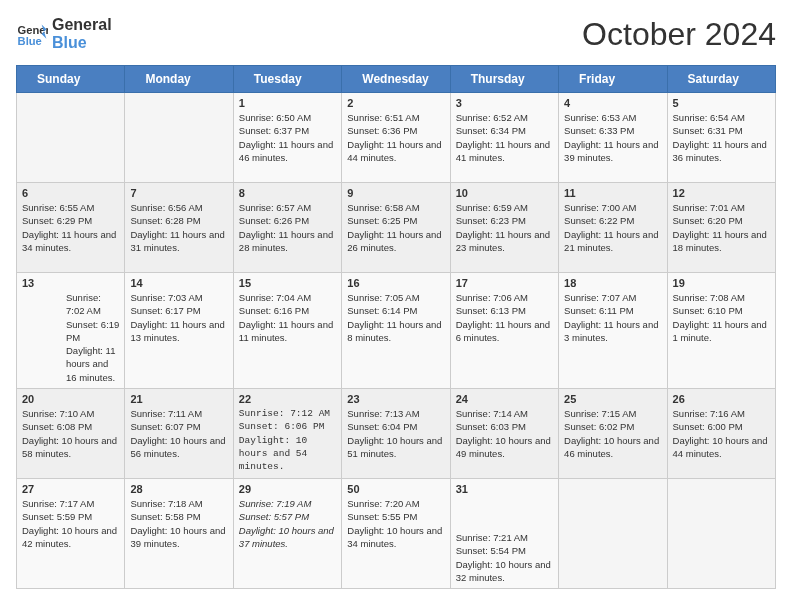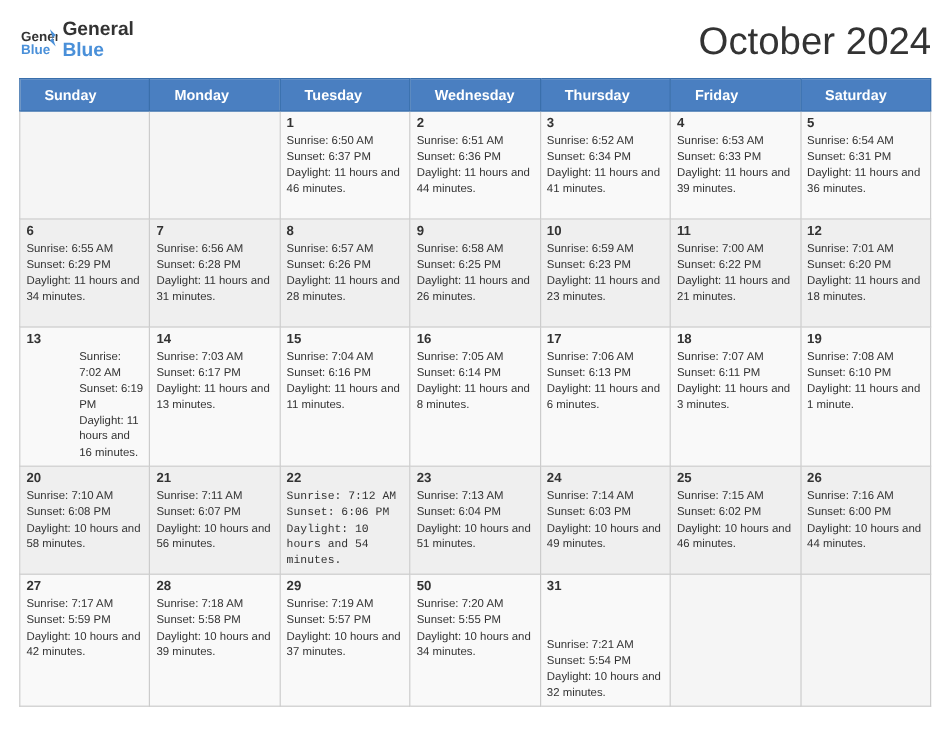--- a/index.html
+++ b/index.html
@@ -288,21 +288,21 @@
 Daylight: 10 hours and 42 minutes.</div>
         </td>
         <td>
           <span class="day-num">28</span>
           <div class="cell-info" style="white-space: pre-line;">Sunrise: 7:18 AM
 Sunset: 5:58 PM
 Daylight: 10 hours and 39 minutes.</div>
         </td>
         <td>
           <span class="day-num">29</span>
-          <div class="cell-info" style="white-space: pre-line;">Sunrise: 7:19 AM
+          <div class="cell-info" style="white-space: pre-line; font-style: italic;">Sunrise: 7:19 AM
 Sunset: 5:57 PM
 Daylight: 10 hours and 37 minutes.</div>
         </td>
         <td>
           <span class="day-num">50</span>
           <div class="cell-info" style="white-space: pre-line;">Sunrise: 7:20 AM
 Sunset: 5:55 PM
 Daylight: 10 hours and 34 minutes.</div>
         </td>
         <td>

